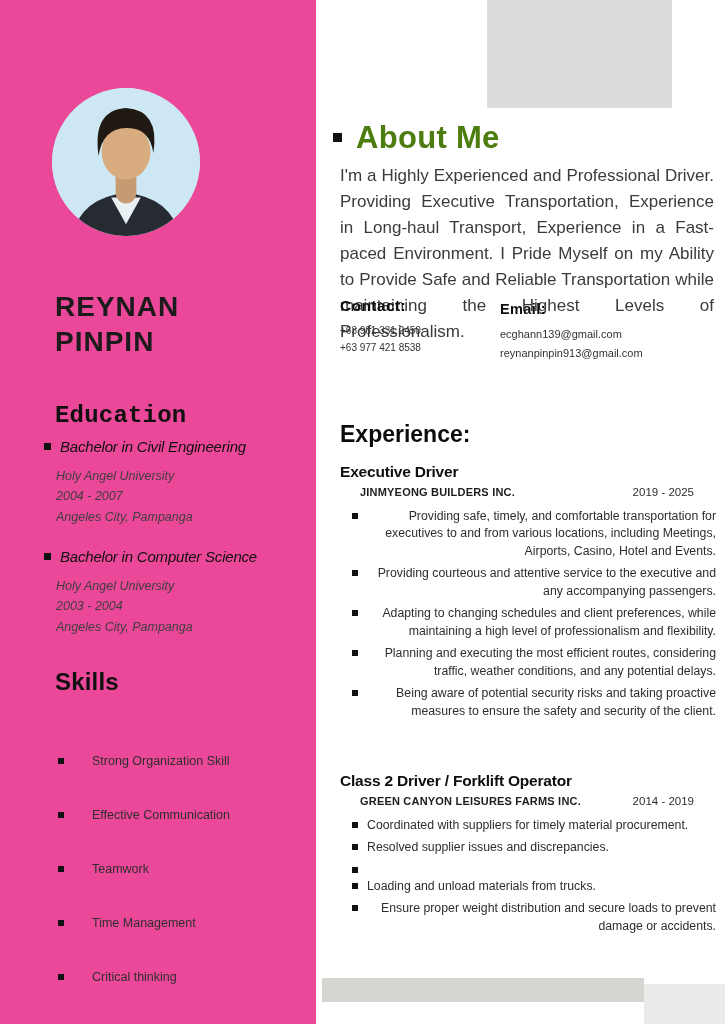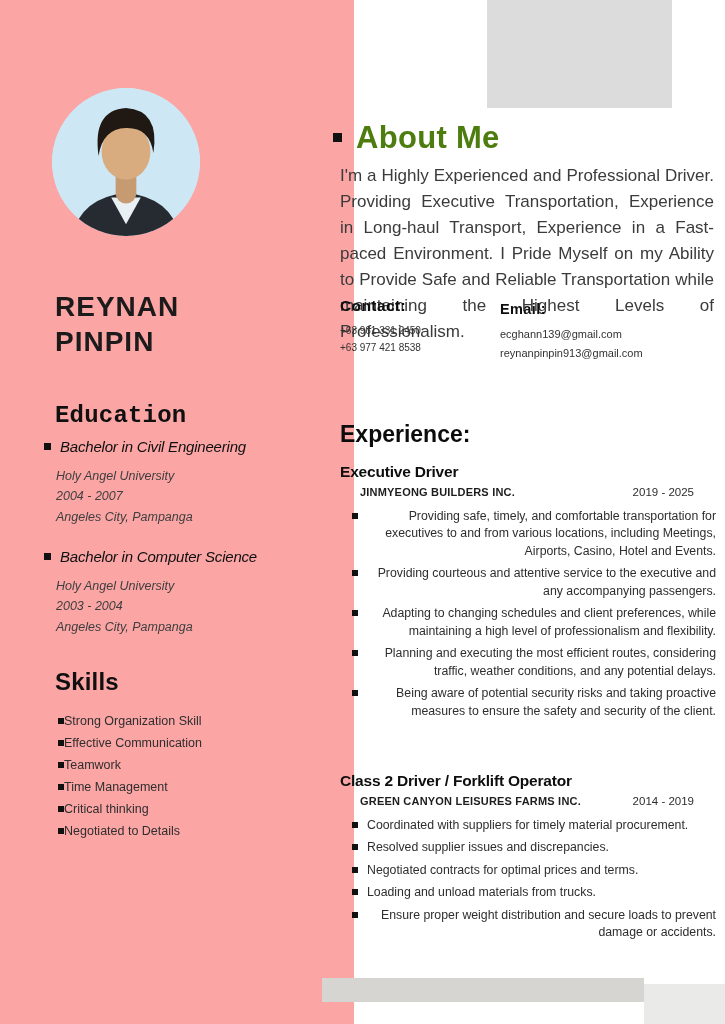--- a/index.html
+++ b/index.html
@@ -4,39 +4,39 @@
 <title>Resume</title>
 <style>
   html,body{margin:0;padding:0;background:#fff;}
   .page{
     position:relative;width:725px;height:1024px;margin:0 auto;
     background:#ffffff;overflow:hidden;
     font-family:"Liberation Sans","DejaVu Sans",sans-serif;
     color:#1a1a1a;
   }
   
-  .sidebar{position:absolute;left:0;top:0;width:354px;height:1024px;background:#fca5a5;}
+  .sidebar{position:absolute;left:0;top:0;width:316px;height:1024px;background:#ec4899;}
   .photo{position:absolute;left:52px;top:88px;width:148px;height:148px;border-radius:50%;overflow:hidden;background:#cde8f4;}
   .photo svg{display:block;width:100%;height:100%;}
   .name{position:absolute;left:55px;top:290px;font-size:28px;font-weight:700;letter-spacing:1px;line-height:1.24;color:#1b1b1b;margin:0;}
   .name span{display:block;}
   .side-heading{position:absolute;font-size:24px;font-weight:700;color:#101010;margin:0;letter-spacing:.2px;}
   .edu-heading{left:55px;top:402px;font-family:Liberation Mono, monospace;}
   .skills-heading{left:55px;top:668px;}
   .edu-entry{position:absolute;left:44px;width:266px;font-style:italic;}
   .edu-entry-1{top:438px;}
   .edu-entry-2{top:548px;}
   .degree-row{display:flex;align-items:center;gap:9px;}
   .sq{width:7px;height:7px;background:#111;flex:none;}
   .sq.small{width:6px;height:6px;}
   .degree{font-size:15px;color:#0f0f0f;letter-spacing:-0.2px;}
   .edu-meta{margin:11px 0 0 12px;font-size:12.5px;line-height:1.62;color:#3e3e3e;}
   .edu-meta div{white-space:nowrap;}
   .skills-list{position:absolute;left:58px;top:714px;width:250px;}
-  .skill-row{display:flex;align-items:center;gap:0;margin-bottom:8px;}
+  .skill-row{display:flex;align-items:center;gap:28px;margin-bottom:8px;margin-top:40px;}
   .skill-label{font-size:12.5px;color:#2e2e2e;}
   
   .block-topright{position:absolute;left:487px;top:0;width:185px;height:108px;background:#dcdcdc;}
   .bottom-strip{position:absolute;left:322px;top:978px;width:322px;height:24px;background:#d6d5d2;}
   .bottom-corner{position:absolute;left:644px;top:984px;width:81px;height:40px;background:#eaeae8;}
   
   .about-square{position:absolute;left:333px;top:133px;width:9px;height:9px;background:#111;}
   .about-heading{position:absolute;left:356px;top:120px;font-size:31px;font-weight:800;color:#4d7c0f;margin:0;letter-spacing:.3px;}
   .about-body{position:absolute;left:340px;top:163px;width:374px;margin:0;font-size:17px;line-height:1.53;color:#3b3b3b;text-align:justify;}
   .contact-block{position:absolute;left:340px;top:297px;}
@@ -198,21 +198,20 @@
       <div class="bullet">
         <span class="sq small"></span>
         <p>Coordinated with suppliers for timely material procurement.</p>
       </div>
       <div class="bullet">
         <span class="sq small"></span>
         <p>Resolved supplier issues and discrepancies.</p>
       </div>
       <div class="bullet">
         <span class="sq small"></span>
-        <p>Negotiated contracts for optimal prices and terms.</p>
       </div>
       <div class="bullet">
         <span class="sq small"></span>
         <p>Loading and unload materials from trucks.</p>
       </div>
       <div class="bullet">
         <span class="sq small"></span>
         <p>Ensure proper weight distribution and secure loads to prevent damage or accidents.</p>
       </div>
     </div>

